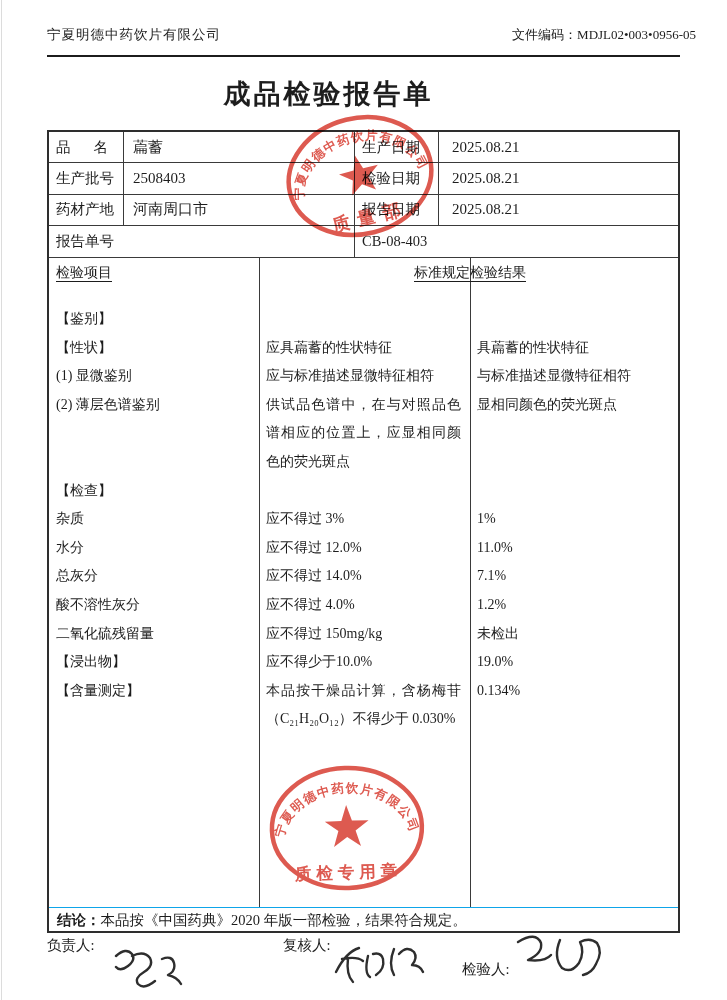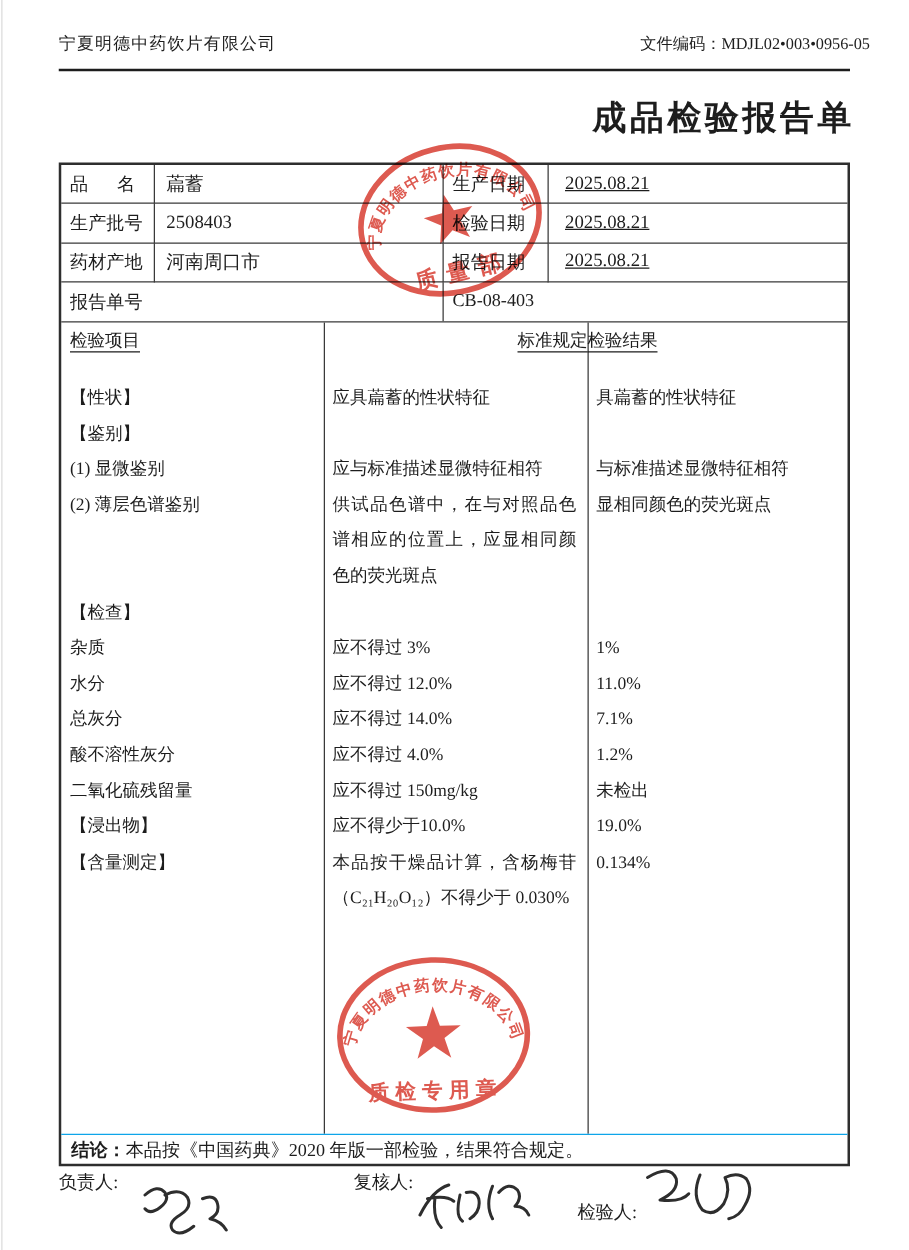--- a/index.html
+++ b/index.html
@@ -8,36 +8,36 @@
     position:relative; width:727px; height:1000px; background:#ffffff;
     font-family:"Liberation Serif","DejaVu Serif",serif; color:#1d1d1d;
     overflow:hidden;
   }
   .scan-edge { position:absolute; left:1px; top:0; width:1px; height:100%; background:#dcdcdc; }
 
   
   .co-name   { position:absolute; left:47px; top:26px; font-size:13.5px; letter-spacing:1px; }
   .doc-code  { position:absolute; right:31px; top:26px; font-size:13px; }
   .head-rule { position:absolute; left:47px; top:55px; width:633px; height:2px; background:#1c1c1c; }
-  .title     { position:absolute; left:0; top:76px; width:657px; text-align:right;
-               font-size:27px; font-weight:bold; letter-spacing:3px;margin-left:27px; }
+  .title     { position:absolute; left:0; top:76px; width:657px; text-align:center;
+               font-size:27px; font-weight:bold; letter-spacing:3px; }
 
   
   .report-table { position:absolute; left:47px; top:130px; width:633px; height:803px;
                   border:2px solid #2e2e2e; }
 
   
   .info-grid { position:absolute; left:0; top:0; width:100%; height:125px;
                display:grid; grid-template-columns:75px 231px 84px 1fr;
                grid-template-rows:repeat(4, 31.25px); font-size:14.5px; }
   .cell { display:flex; align-items:center; padding-left:7px; overflow:hidden; white-space:nowrap; }
   .cell.br { border-right:1px solid #3a3a3a; }
   .cell.bb { border-bottom:1px solid #3a3a3a; }
   .cell.val { padding-left:9px; font-size:15px; }
-  .cell.date { padding-left:13px; font-size:15px;text-decoration:underline; }
+  .cell.date { padding-left:13px; font-size:15px; }
   .span2a { grid-column:1 / 3; }
   .span2b { grid-column:3 / 5; }
   .jl span { width:52px; text-align:justify; text-align-last:justify; }
 
   
   .spec-wrap { position:absolute; left:0; top:125px; width:100%; height:650px;
                border-top:1px solid #3a3a3a; font-size:14px; }
   .vline { position:absolute; top:0; bottom:0; width:1px; background:#3a3a3a; }
   .vline.v1 { left:210px; } .vline.v2 { left:421px; }
   .spec-headers { position:absolute; left:0; top:6px; width:100%; display:flex; }
@@ -107,28 +107,28 @@
   <div class="spec-wrap">
     <div class="vline v1"></div>
     <div class="vline v2"></div>
     <div class="spec-headers">
       <div class="sh1"><span class="h">检验项目</span></div>
       <div class="sh2"><span class="h">标准规定</span></div>
       <div class="sh3"><span class="h">检验结果</span></div>
     </div>
     <div id="spec-rows">
         <div class="spec-row">
+          <div class="c c1">【鉴别】</div>
+          <div class="c c2"></div>
+          <div class="c c3"></div>
+        </div>
+        <div class="spec-row">
           <div class="c c1">【性状】</div>
           <div class="c c2">应具萹蓄的性状特征</div>
           <div class="c c3">具萹蓄的性状特征</div>
-        </div>
-        <div class="spec-row">
-          <div class="c c1">【鉴别】</div>
-          <div class="c c2"></div>
-          <div class="c c3"></div>
         </div>
         <div class="spec-row">
           <div class="c c1">(1) 显微鉴别</div>
           <div class="c c2">应与标准描述显微特征相符</div>
           <div class="c c3">与标准描述显微特征相符</div>
         </div>
         <div class="spec-row">
           <div class="c c1">(2) 薄层色谱鉴别</div>
           <div class="c c2">供试品色谱中，在与对照品色谱相应的位置上，应显相同颜色的荧光斑点</div>
           <div class="c c3">显相同颜色的荧光斑点</div>

